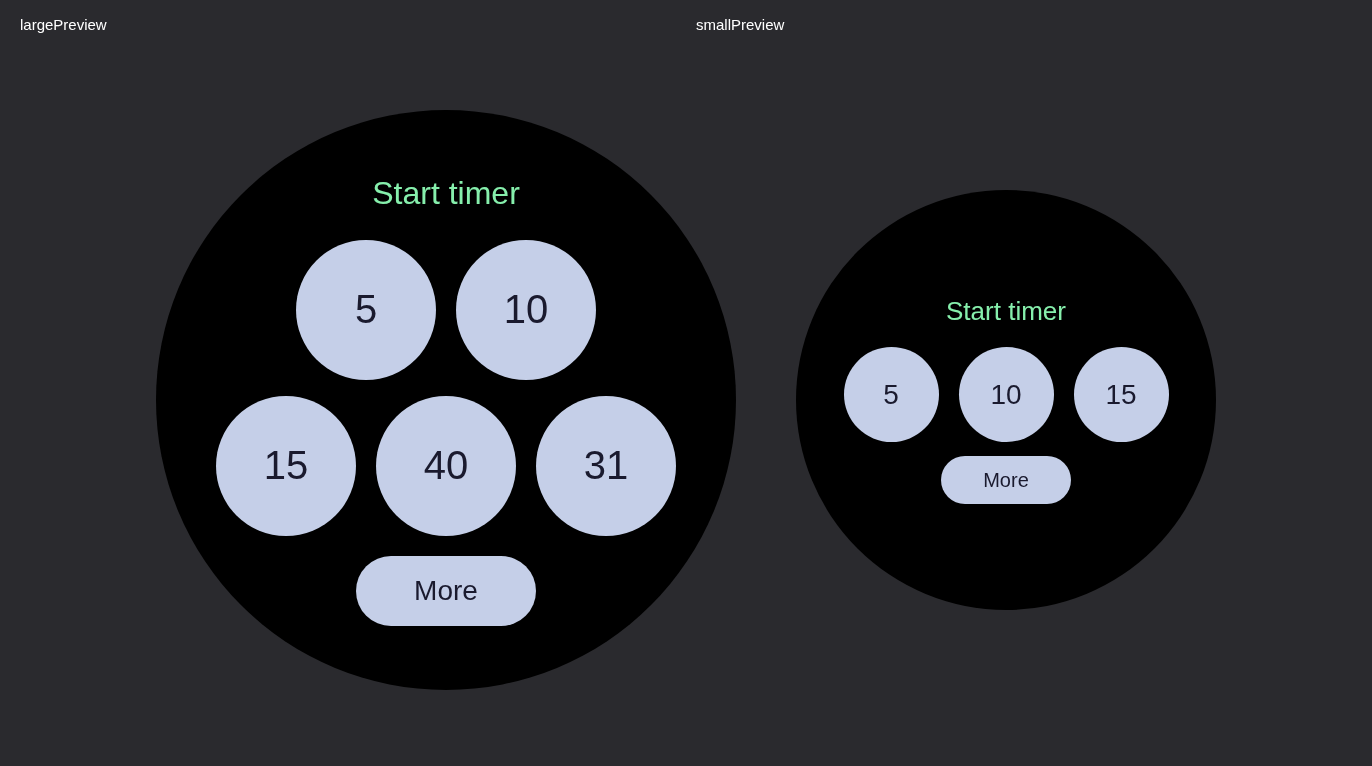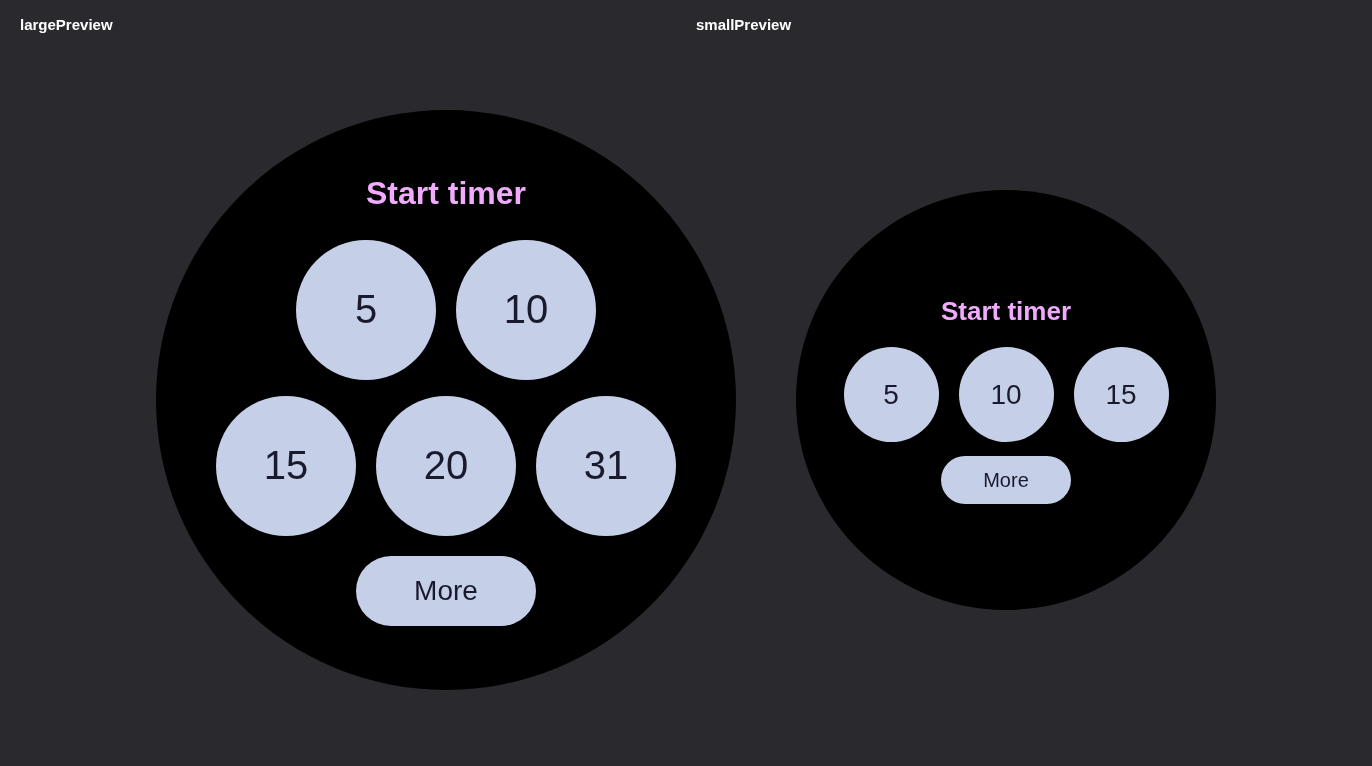--- a/index.html
+++ b/index.html
@@ -16,21 +16,21 @@
 
     .labels-row {
       display: flex;
       flex-direction: row;
       padding: 16px 20px 0 20px;
     }
 
     .preview-label {
       color: #ffffff;
       font-size: 15px;
-      font-weight: 700;
+      font-weight: 400;
     }
 
     .large-label {
       flex: 1;
     }
 
     .small-label {
       flex: 1;
       padding-left: 20px;
     }
@@ -52,23 +52,23 @@
       border-radius: 50%;
       background-color: #000000;
       display: flex;
       flex-direction: column;
       align-items: center;
       justify-content: center;
       gap: 0px;
     }
 
     .watch-title {
-      color: #f0abfc;
+      color: #86efac;
       font-size: 28px;
-      font-weight: 700;
+      font-weight: 400;
       margin-bottom: 28px;
     }
 
     .large-watch .watch-title {
       font-size: 32px;
     }
 
     .timer-grid-large {
       display: flex;
       flex-direction: column;
@@ -183,21 +183,21 @@
 
     <div class="watch-title">Start timer</div>
 
     <div class="timer-grid-large">
       <div class="timer-row">
         <div class="timer-btn-large">5</div>
         <div class="timer-btn-large">10</div>
       </div>
       <div class="timer-row">
         <div class="timer-btn-large">15</div>
-        <div class="timer-btn-large">20</div>
+        <div class="timer-btn-large">40</div>
         <div class="timer-btn-large">31</div>
       </div>
       <div class="timer-row">
         <div class="more-btn-large">More</div>
       </div>
     </div>
   </div>
 
   <div class="small-watch">
 

